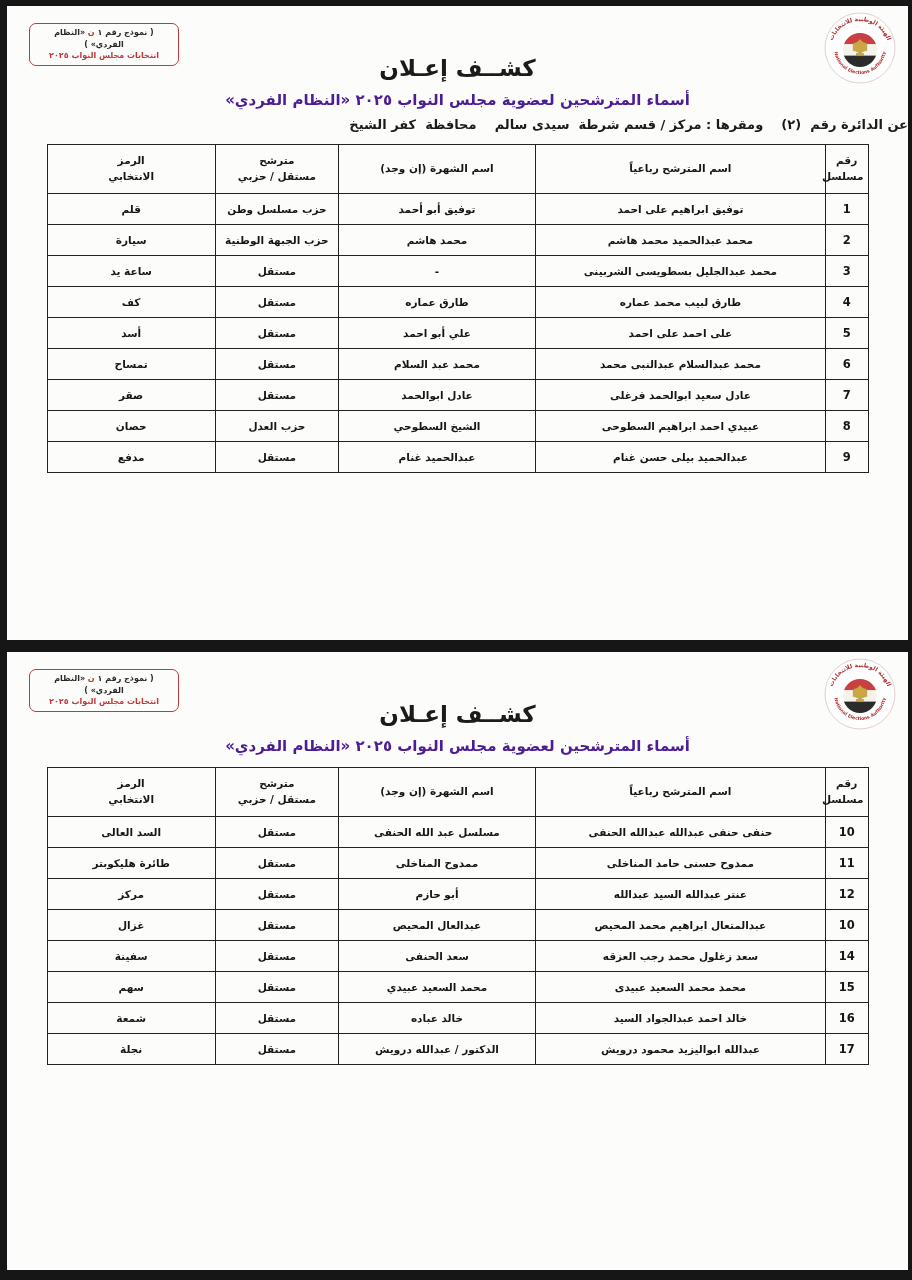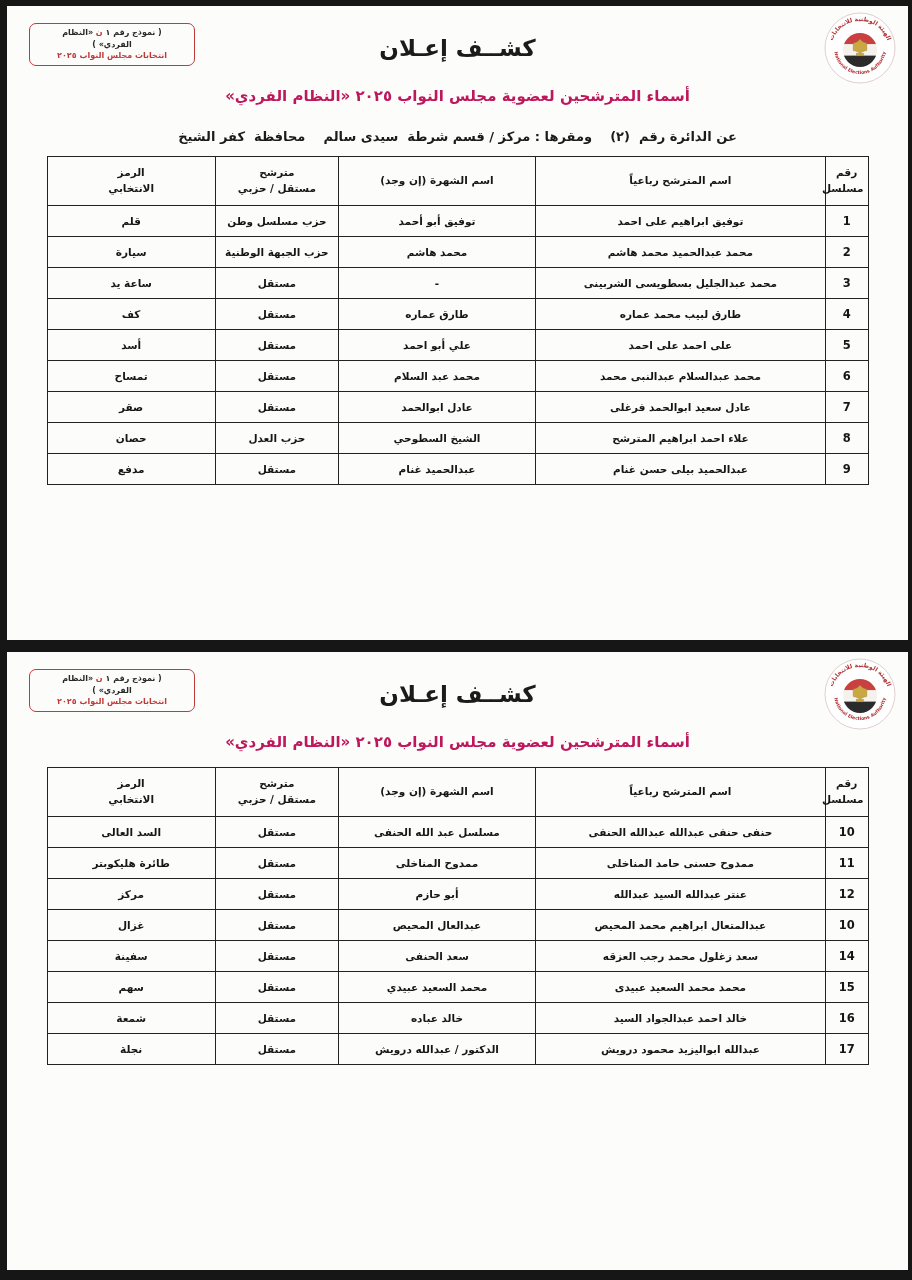--- a/index.html
+++ b/index.html
@@ -12,40 +12,40 @@
   .page{
     position:absolute;left:7px;width:901px;background:#fcfcfa;
     direction:rtl;
   }
   #page-1{top:6px;height:634px;}
   #page-2{top:652px;height:618px;}
 
   .form-box{
     position:absolute;top:17px;left:22px;width:132px;
     border:1.6px solid #c03a3a;border-radius:7px;
-    padding:3px 16px;text-align:center;direction:rtl;
+    padding:3px 8px;text-align:center;direction:rtl;
     font-size:8px;font-weight:bold;line-height:1.45;color:#2a2a2a;
     background:#fcfcfa;
   }
   .form-box .red{color:#c03a3a;}
   .form-box .line2{color:#c03a3a;display:block;}
 
   .nea-logo{position:absolute;top:6px;right:12px;width:72px;height:72px;}
 
   .doc-title{
-    text-align:center;margin:0;padding-top:29px;
+    text-align:center;margin:0;padding-top:49px;
     font-size:23px;font-weight:bold;color:#1b1b1b;
     letter-spacing:1px;
   }
   .doc-subtitle{
-    text-align:center;margin:16px;padding-top:10px;
-    font-size:15px;font-weight:bold;color:#be185d;
+    text-align:center;margin:0;padding-top:10px;
+    font-size:15px;font-weight:bold;color:#4c1d95;
   }
   .district-line{
-    text-align:center;margin:0;padding-top:8px;
+    margin:0;padding-top:8px;
     font-size:13px;font-weight:bold;color:#1b1b1b;
     white-space:pre-wrap;
   }
   table.candidates-table{
     width:822px;margin:0 auto;border-collapse:collapse;
     direction:rtl;table-layout:fixed;
   }
   #page-1 table.candidates-table{margin-top:12px;}
   #page-2 table.candidates-table{margin-top:12px;}
   .candidates-table th,.candidates-table td{
@@ -170,21 +170,21 @@
         </tr>
         <tr>
           <td>7</td>
           <td>عادل سعيد ابوالحمد فرغلى</td>
           <td>عادل ابوالحمد</td>
           <td>مستقل</td>
           <td>صقر</td>
         </tr>
         <tr>
           <td>8</td>
-          <td>علاء احمد ابراهيم المترشح</td>
+          <td>عبيدي احمد ابراهيم السطوحى</td>
           <td>الشيخ السطوحي</td>
           <td>حزب العدل</td>
           <td>حصان</td>
         </tr>
         <tr>
           <td>9</td>
           <td>عبدالحميد بيلى حسن غنام</td>
           <td>عبدالحميد غنام</td>
           <td>مستقل</td>
           <td>مدفع</td>

